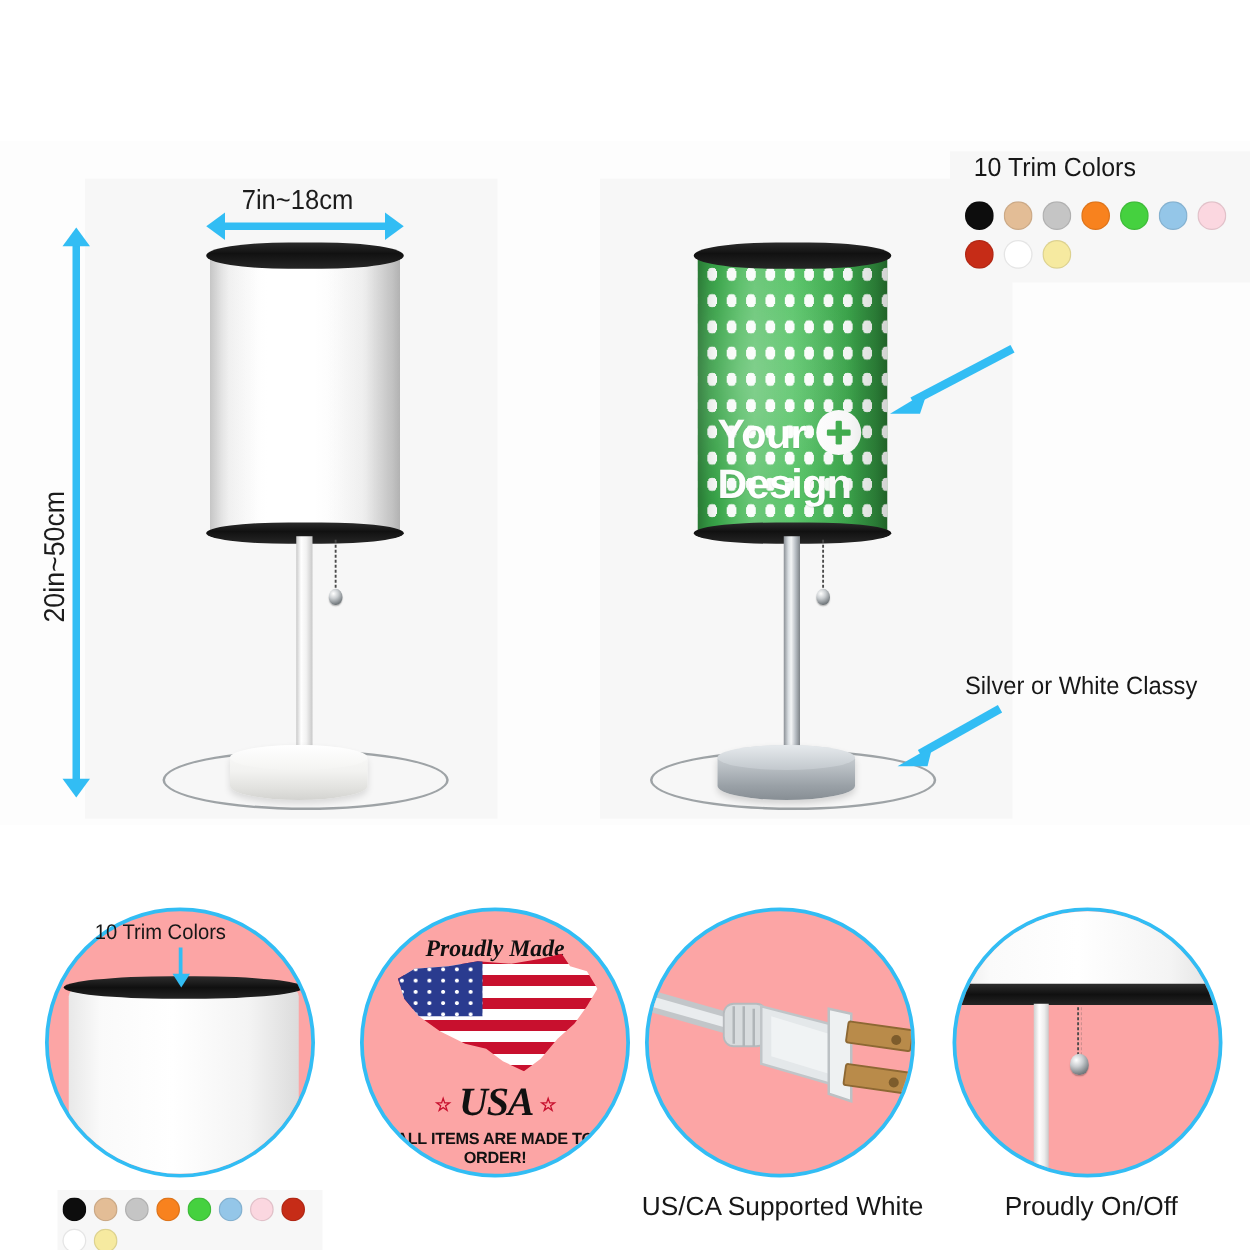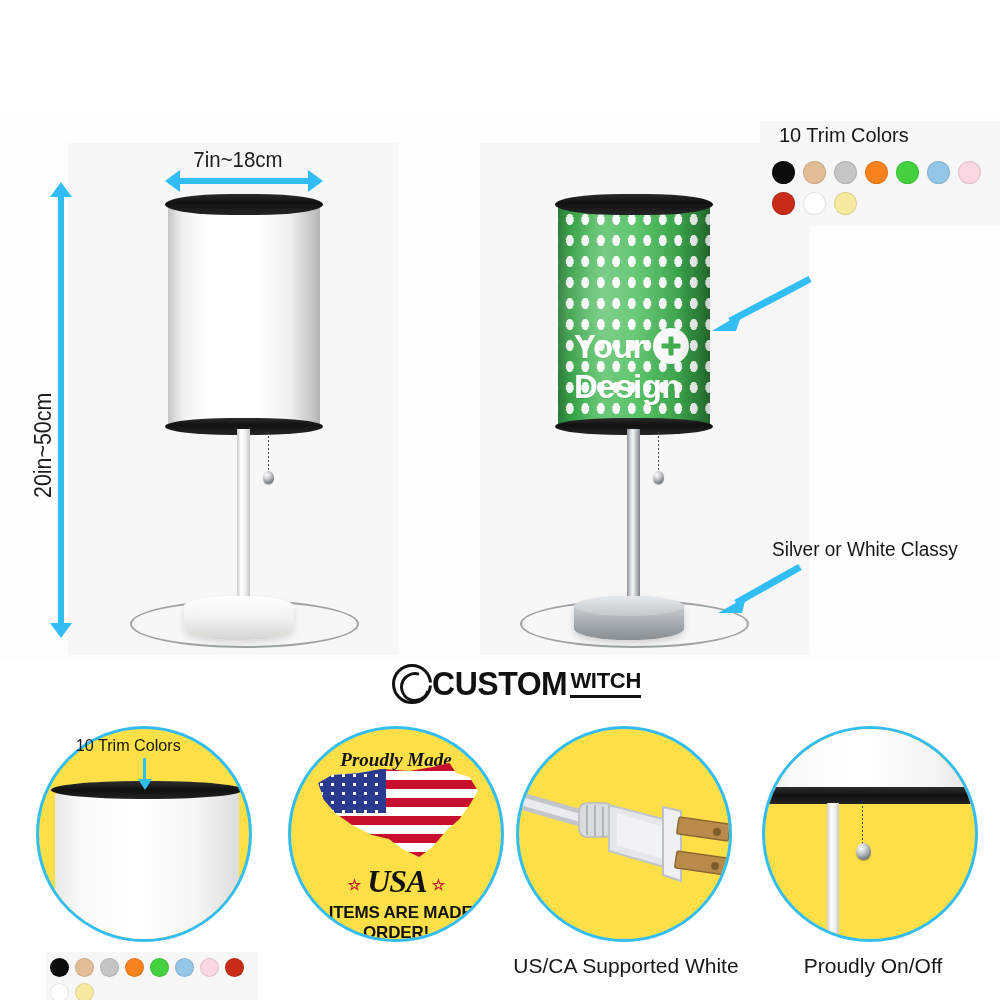--- a/index.html
+++ b/index.html
@@ -236,21 +236,21 @@
     font-weight: bold; font-size: 22px; color: #111;
     letter-spacing: -0.3px; line-height: 1;
   }
   .logo-underline { height: 3px; background: #111; margin-top: 3px; }
 
   
   .feature { position: absolute; }
   .circle {
     position: absolute; border-radius: 50%;
     border: 3px solid #32bdf4;
-    background: #fde047;
+    background: #fca5a5;
     overflow: hidden;
   }
   .feature-caption {
     position: absolute; width: 100%; text-align: center;
     font-family: "Liberation Sans", sans-serif;
     font-size: 21px; color: #171717; white-space: nowrap;
   }
 
   .mini-shade {
     position: absolute;
@@ -309,21 +309,21 @@
   .usa-word {
     position: absolute; width: 100%; text-align: center;
     font-family: Liberation Serif, serif;
     font-weight: bold; font-style: italic; font-size: 32px; color: #111;
     letter-spacing: -1px;
   }
   .usa-star { color: #c8102e; font-size: 15px; font-style: normal; vertical-align: middle; }
   .usa-bottom {
     position: absolute; width: 100%; text-align: center;
     font-family: "Liberation Sans", sans-serif;
-    font-weight: bold; font-size: 17px; color: #111;
+    font-weight: bold; font-size: 13px; color: #111;
     letter-spacing: -0.2px;
   }
 
   
   .plug-wrap { position: absolute; }
 
   .bottom-swatches { position: absolute; display: flex; flex-wrap: wrap; background: #f7f7f7; }
 </style>
 </head>
 <body>
@@ -422,28 +422,20 @@
 
     <div class="callout-text" style="left:772px; top:425px;">Silver or White Classy</div>
     <svg class="diag-arrow" style="left:700px; top:448px;" width="110" height="62" viewBox="0 0 110 62">
       <g stroke="#32bdf4" stroke-width="7" fill="#32bdf4">
         <line x1="100" y1="6" x2="36" y2="42"></line>
         <polygon points="18,52 46,36 42,52" stroke="none"></polygon>
       </g>
     </svg>
   </div>
 
-  <div class="logo" style="left:392px; top:664px;">
-    <span class="logo-c"></span>
-    <span class="logo-main">CUSTOM</span>
-    <span class="logo-sub-wrap">
-      <span class="logo-sub">WITCH</span>
-      <span class="logo-underline"></span>
-    </span>
-  </div>
 
   <div class="feature" style="left:36px; top:726px; width:222px; height:274px;">
     <div class="circle" style="left:0; top:0; width:216px; height:216px;">
       <div class="mini-shade" style="left:16px; top:62px; width:184px; height:160px; border-radius:6px 6px 0 0;"></div>
       <div class="mini-trim" style="left:12px; top:52px; width:192px; height:18px;"></div>
     </div>
     <div class="mini-label" style="left:37px; top:10px;">10 Trim Colors</div>
     <div class="down-arrow" style="left:107px; top:32px; height:22px;"></div>
     <div class="bottom-swatches" style="left:10px; top:226px; width:212px; padding:6px 4px; gap:6px;">
         <div class="swatch" style="width: 19px; height: 19px; background: rgb(13, 13, 13);"></div>

